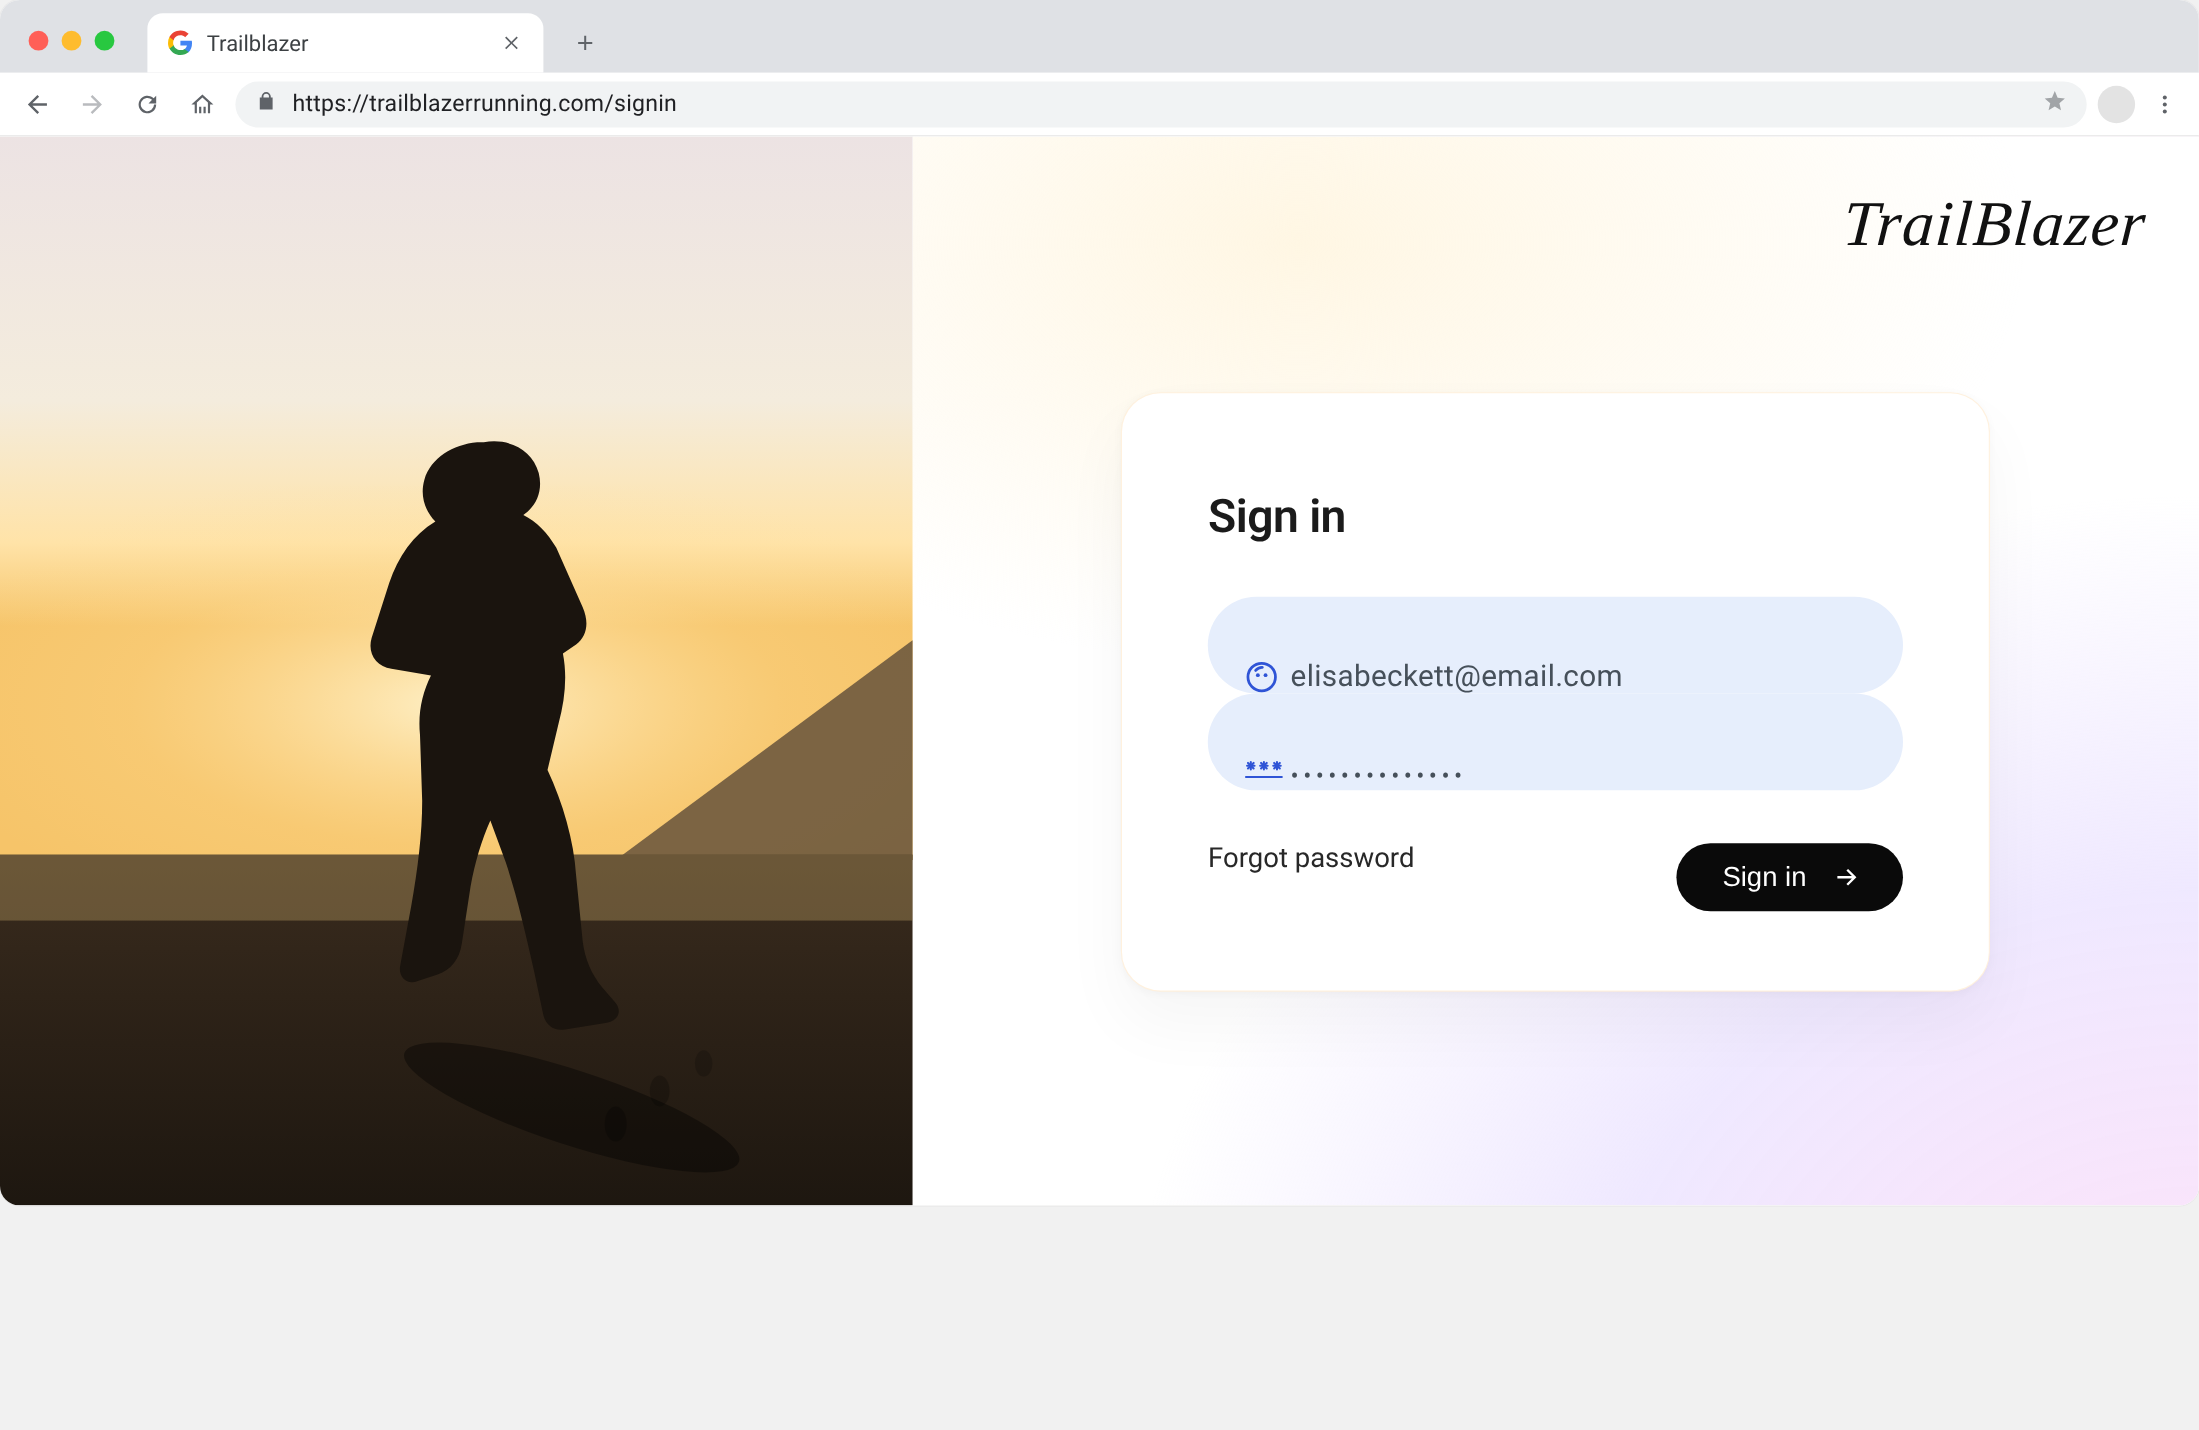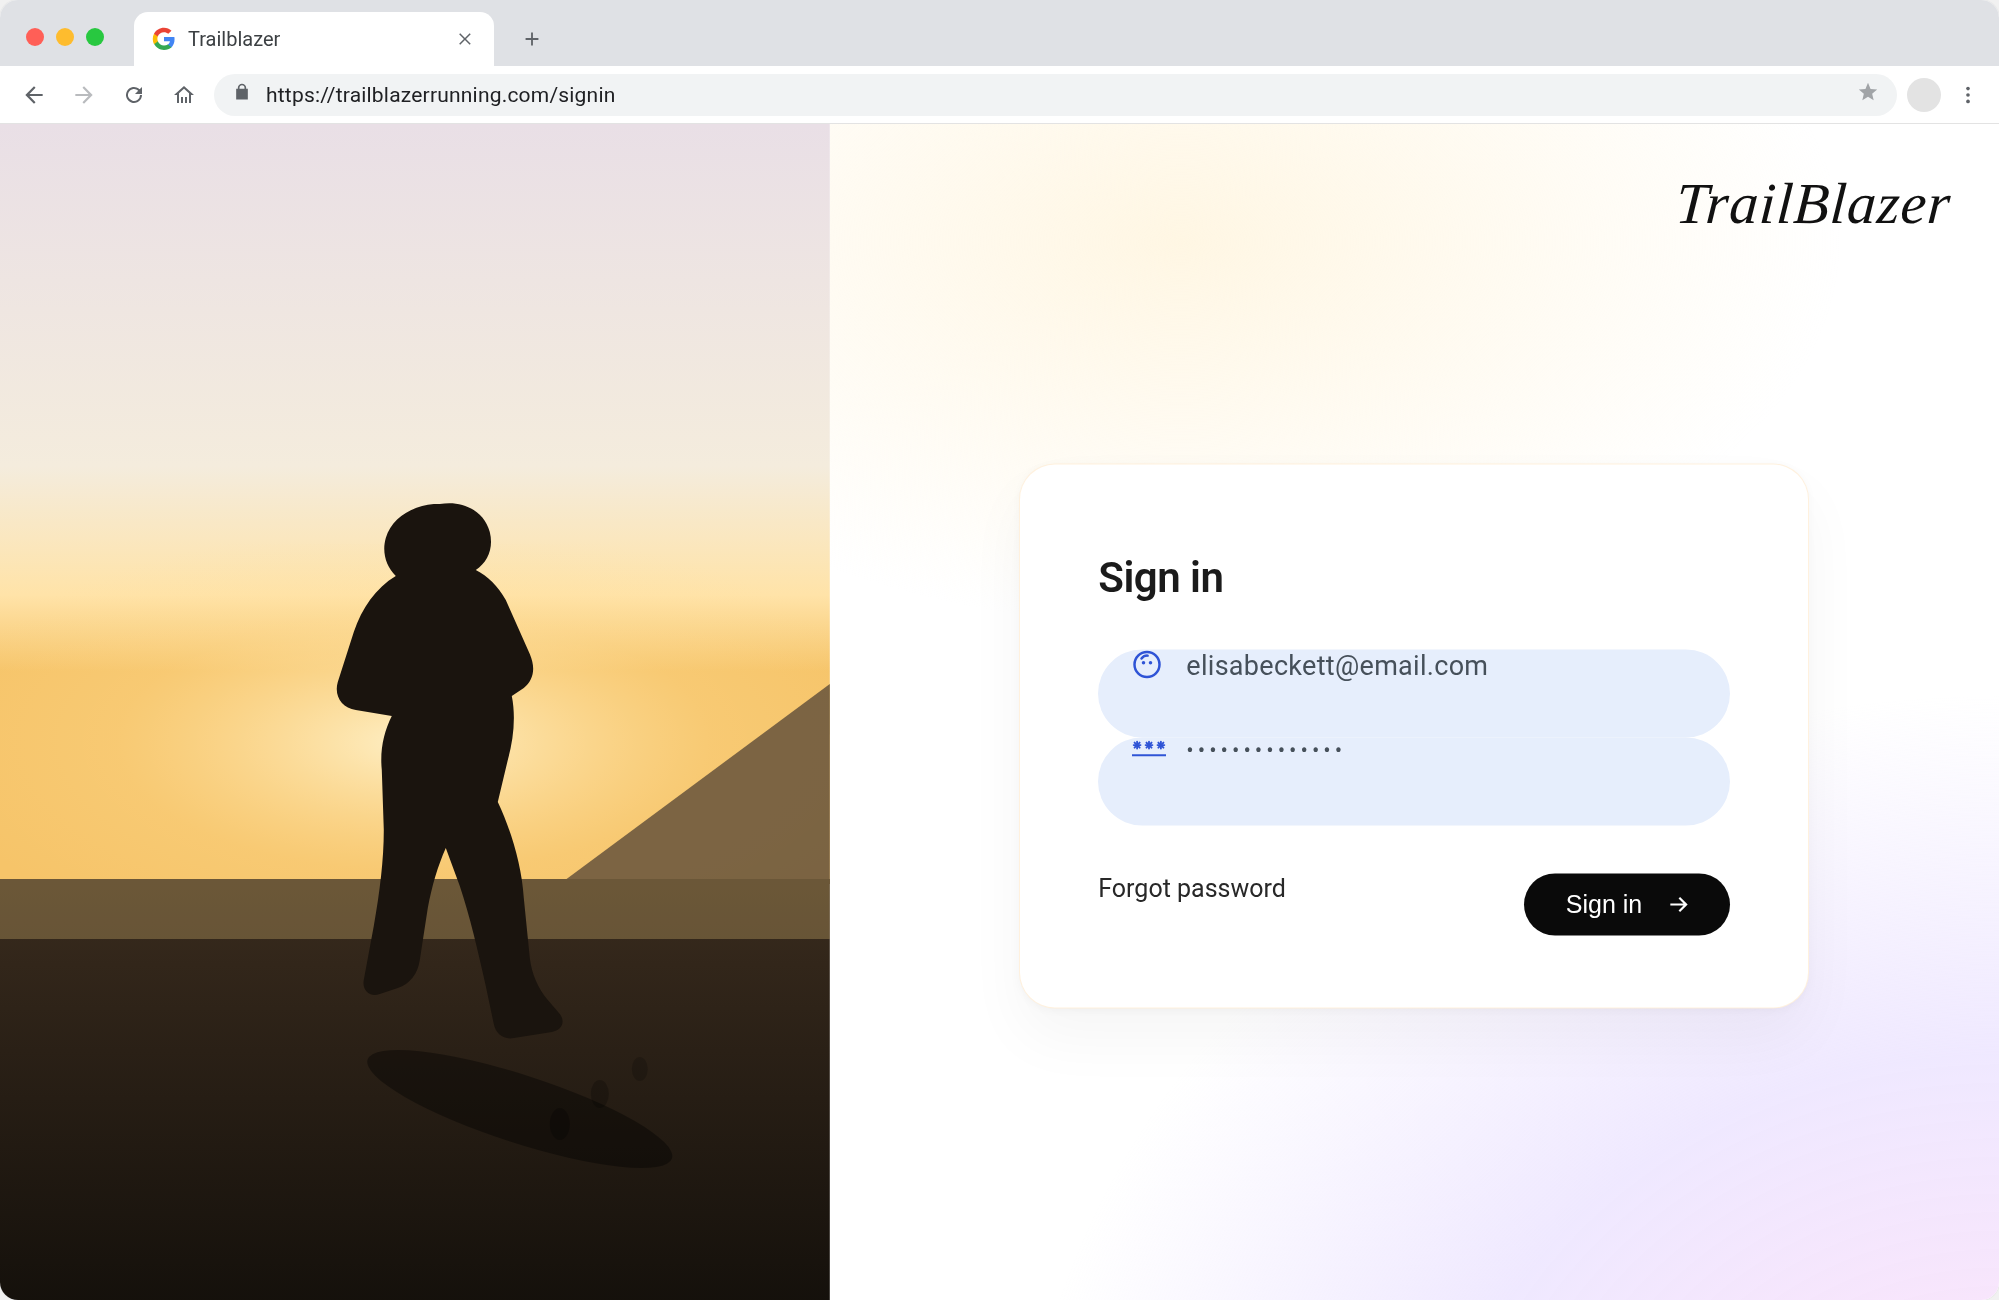--- a/index.html
+++ b/index.html
@@ -1,21 +1,21 @@
 <!DOCTYPE html>
 <html><head>
 <meta charset="utf-8">
 <style>
   * { box-sizing: border-box; margin: 0; padding: 0; }
   html, body { width: 100%; height: 100%; font-family: -apple-system, BlinkMacSystemFont, "Segoe UI", Roboto, Helvetica, Arial, sans-serif; }
   body { background: #f1f1f1; overflow: hidden; }
 
   .browser-window {
     width: 1999px;
-    height: 1300px;
+    height: 1096px;
     transform-origin: top left;
     background: #fff;
     border-radius: 18px;
     overflow: hidden;
     display: flex;
     flex-direction: column;
     box-shadow: 0 0 0 1px rgba(0,0,0,0.03);
   }
 
   
@@ -152,23 +152,23 @@
     color: #1b1b1b;
     letter-spacing: -0.5px;
     margin-bottom: 48px;
   }
 
   .field {
     background: #e6eefc;
     border-radius: 999px;
     height: 88px;
     display: flex;
-    align-items: flex-start;
+    align-items: flex-end;
     padding: 0 34px;
-    gap: 24px;
+    gap: 11px;
   }
   .field .field-icon { width: 30px; height: 30px; flex-shrink: 0; }
   .field input {
     border: none; outline: none; background: transparent;
     font-size: 27px; color: #46505a; width: 100%;
     font-family: inherit; letter-spacing: .3px;
   }
   .field input[type="password"] { letter-spacing: 4px; font-size: 22px; color:#46505a; }
 
   .actions-row {

